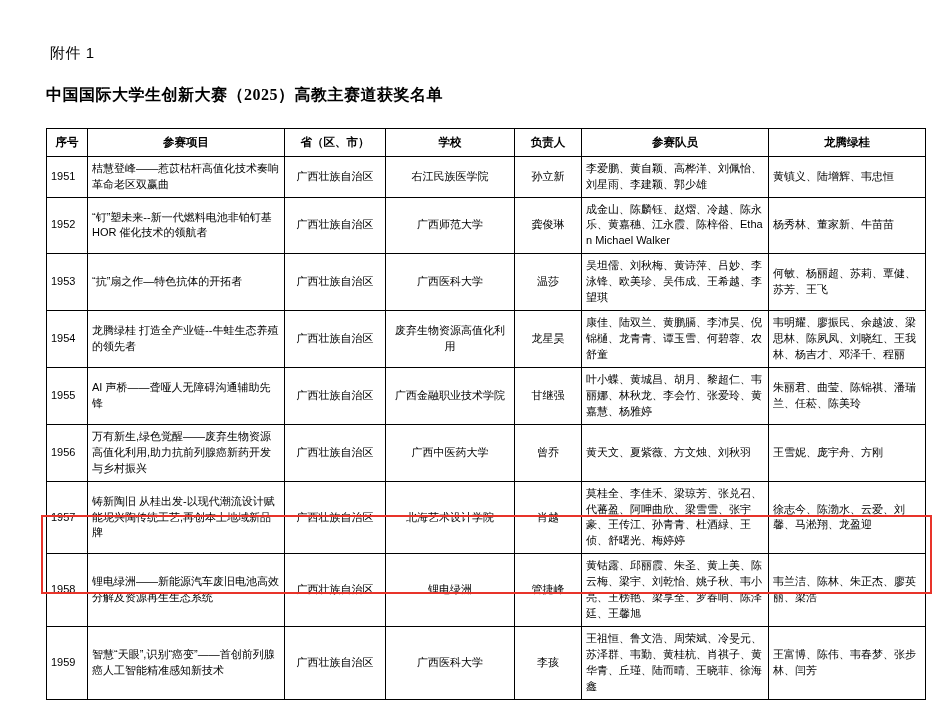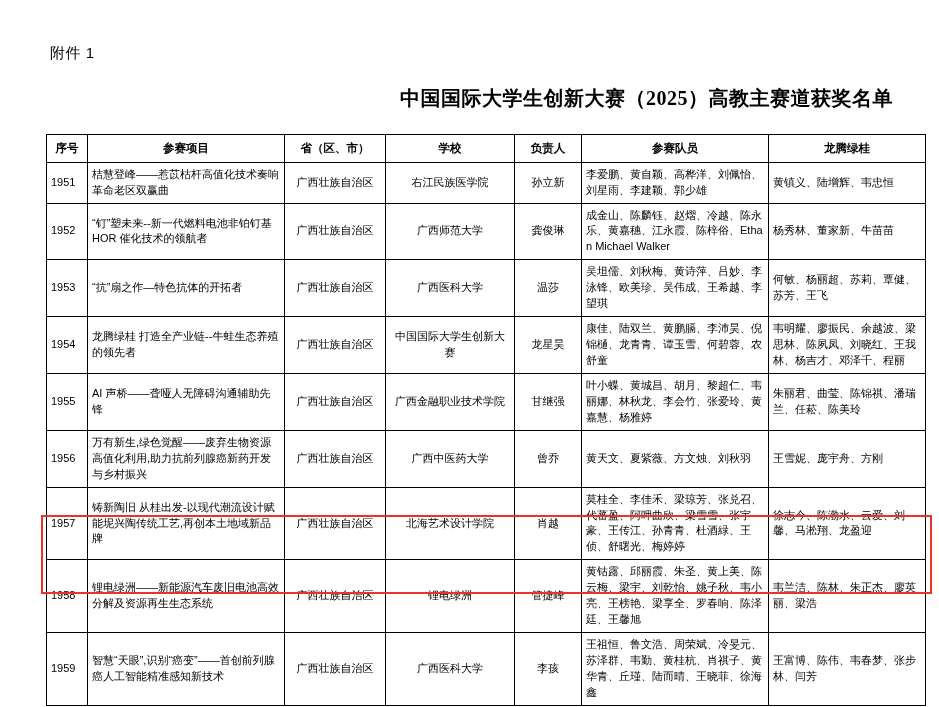--- a/index.html
+++ b/index.html
@@ -22,22 +22,22 @@
     padding: 44px 46px 0 46px;
     border-radius: 11px;
   }
   .attachment-label {
     font-size: 15px;
     font-family: "Liberation Sans", sans-serif;
     letter-spacing: 0.5px;
     margin: 0 0 22px 4px;
   }
   .doc-title {
-    text-align: right;
-    font-size: 20px;
+    text-align: left;
+    font-size: 16px;
     font-weight: bold;
     letter-spacing: 0.5px;
     margin: 0 0 22px 0;
     font-family: "Liberation Serif", serif;
   }
   .award-level {
     text-align: center;
     font-size: 13px;
     font-weight: bold;
     margin: 0 0 8px 0;
@@ -134,21 +134,21 @@
         <td class="c-school">广西医科大学</td>
         <td class="c-leader">温莎</td>
         <td class="c-members">吴坦儒、刘秋梅、黄诗萍、吕妙、李泳锋、欧美珍、吴伟成、王希越、李望琪</td>
         <td class="c-teachers">何敏、杨丽超、苏莉、覃健、苏芳、王飞</td>
       </tr>
 
       <tr>
         <td class="c-no">1954</td>
         <td class="c-project">龙腾绿桂 打造全产业链--牛蛙生态养殖的领先者</td>
         <td class="c-region">广西壮族自治区</td>
-        <td class="c-school">中国国际大学生创新大赛</td>
+        <td class="c-school">废弃生物资源高值化利用</td>
         <td class="c-leader">龙星昊</td>
         <td class="c-members">康佳、陆双兰、黄鹏膈、李沛昊、倪锦樋、龙青青、谭玉雪、何碧蓉、农舒童</td>
         <td class="c-teachers">韦明耀、廖振民、余越波、梁思林、陈夙凤、刘晓红、王我林、杨吉才、邓泽千、程丽</td>
       </tr>
 
       <tr>
         <td class="c-no">1955</td>
         <td class="c-project">AI 声桥——聋哑人无障碍沟通辅助先锋</td>
         <td class="c-region">广西壮族自治区</td>
         <td class="c-school">广西金融职业技术学院</td>

